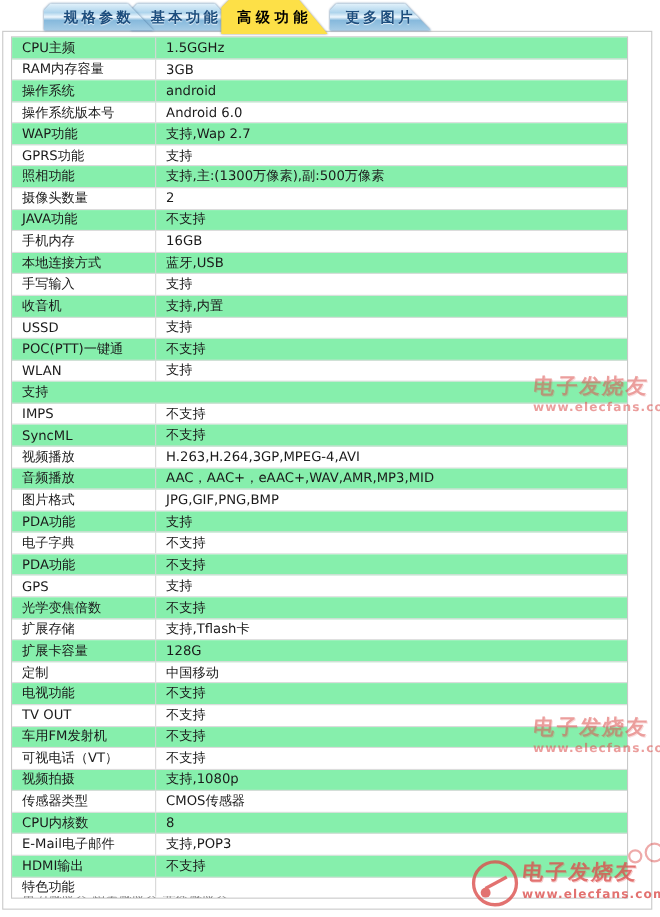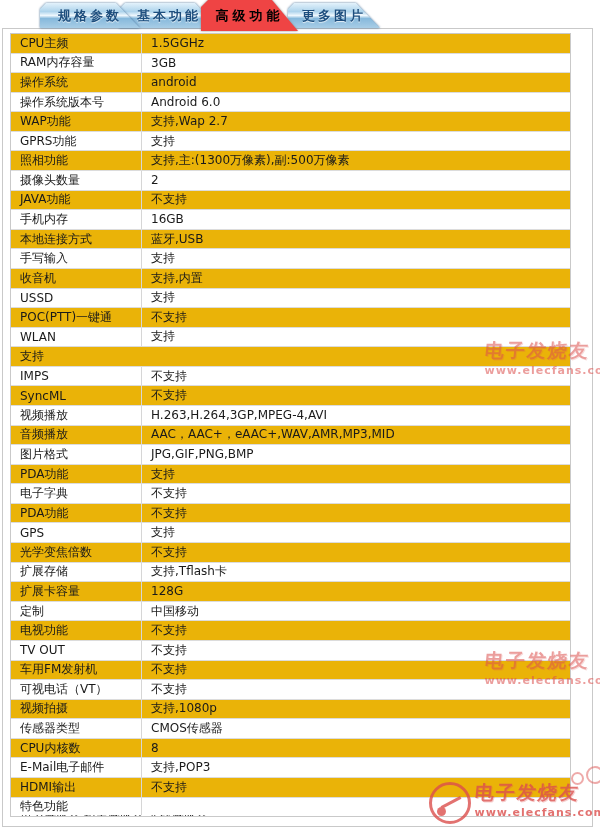--- a/index.html
+++ b/index.html
@@ -18,41 +18,41 @@
     background:linear-gradient(180deg,#e3f2fb 0%,#aed4ec 34%,#eef7fd 50%,#86b9dc 62%,#a8cde6 100%);
     display:flex;align-items:center;justify-content:center;margin-left:24px;
   }
   .tab{filter:drop-shadow(0 0 1px rgba(70,110,150,.95));}
   .tab .lbl{
     color:#1d4e7e;font-weight:bold;font-size:13px;letter-spacing:3px;
     text-shadow:0 1px 1px rgba(255,255,255,.8);white-space:nowrap;
   }
   .tab.active{top:0;height:31px;z-index:10;filter:drop-shadow(0 0 1px #8c8c8c);}
   .tab.active .shape{
-    background:#ef4444;
+    background:#fde047;
     clip-path:polygon(0 100%,0 7px,7px 0,calc(100% - 26px) 0,100% 100%);
   }
   .tab.active .lbl{color:#000;text-shadow:none;letter-spacing:4px;}
   .tab1{left:16px;width:100px;z-index:4;}
   .tab2{left:95px;width:100px;z-index:3;}
   .tab3{left:177px;width:97px;}
-  .tab4{left:264px;width:92px;z-index:2;}
+  .tab4{left:276px;width:92px;z-index:2;}
   
   .outer{
     position:absolute;left:2px;top:28px;width:589px;height:797px;
     border:1px solid #c9c9c9;background:#fff;z-index:1;
   }
   
   .spec-table{
     position:absolute;left:7px;top:4px;width:559px;height:782px;
     border:1px solid #c9c9c9;display:flex;flex-direction:column;background:#fff;
   }
   .row{flex:1 1 0;display:flex;border-bottom:1px solid #dcdcdc;min-height:0;}
   .row:last-child{border-bottom:none;flex-direction:column;}
-  .row.stripe{background:#eab308;}
+  .row.stripe{background:#86efac;}
   .cell{display:flex;align-items:center;padding-left:9px;overflow:hidden;white-space:nowrap;}
   .cell.label{width:121px;flex:none;border-right:1px solid #d6d6d6;}
   .cell.value{flex:1;}
   
   .wm{position:absolute;color:#dc4f4d;text-align:left;white-space:nowrap;z-index:20;pointer-events:none;}
   .wm .name{
     font-size:19px;font-weight:bold;letter-spacing:2px;
     transform:skewX(-6deg);display:inline-block;
     text-shadow:1px 1px 0 rgba(220,79,77,.35);
   }

